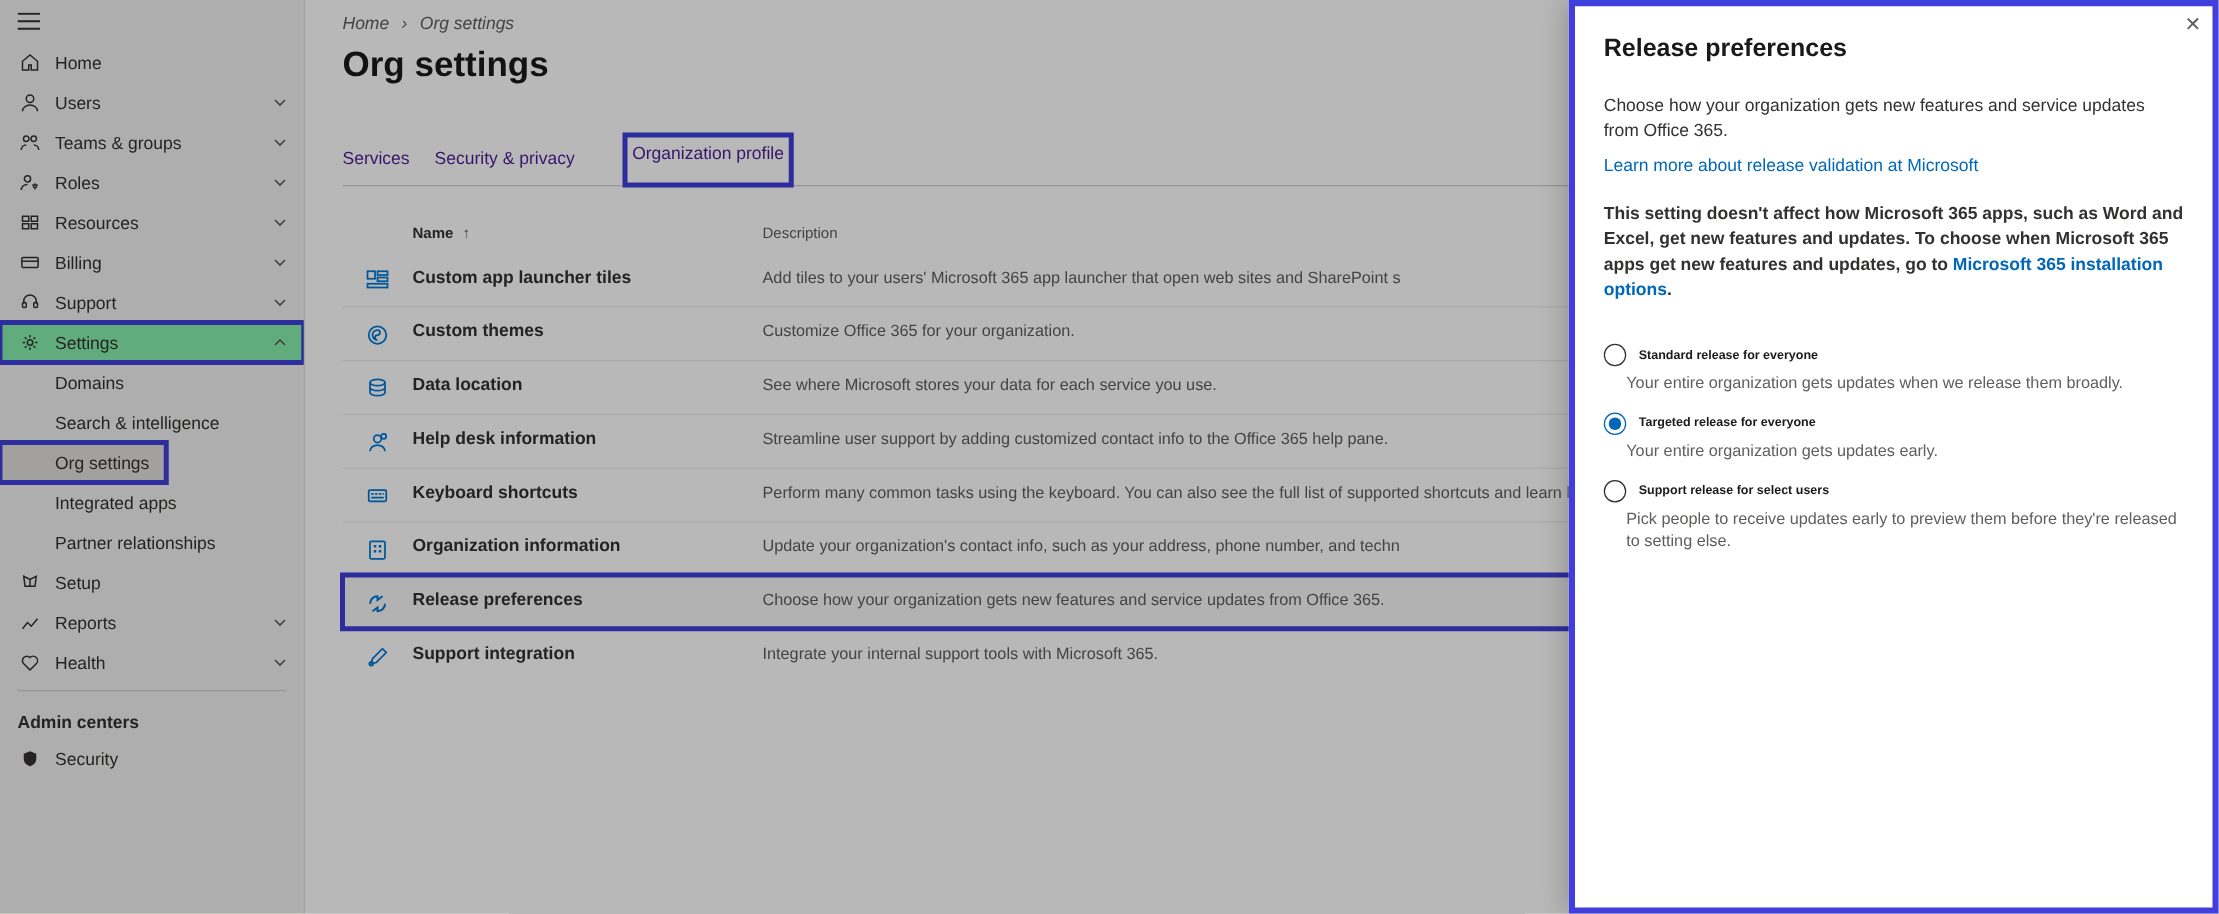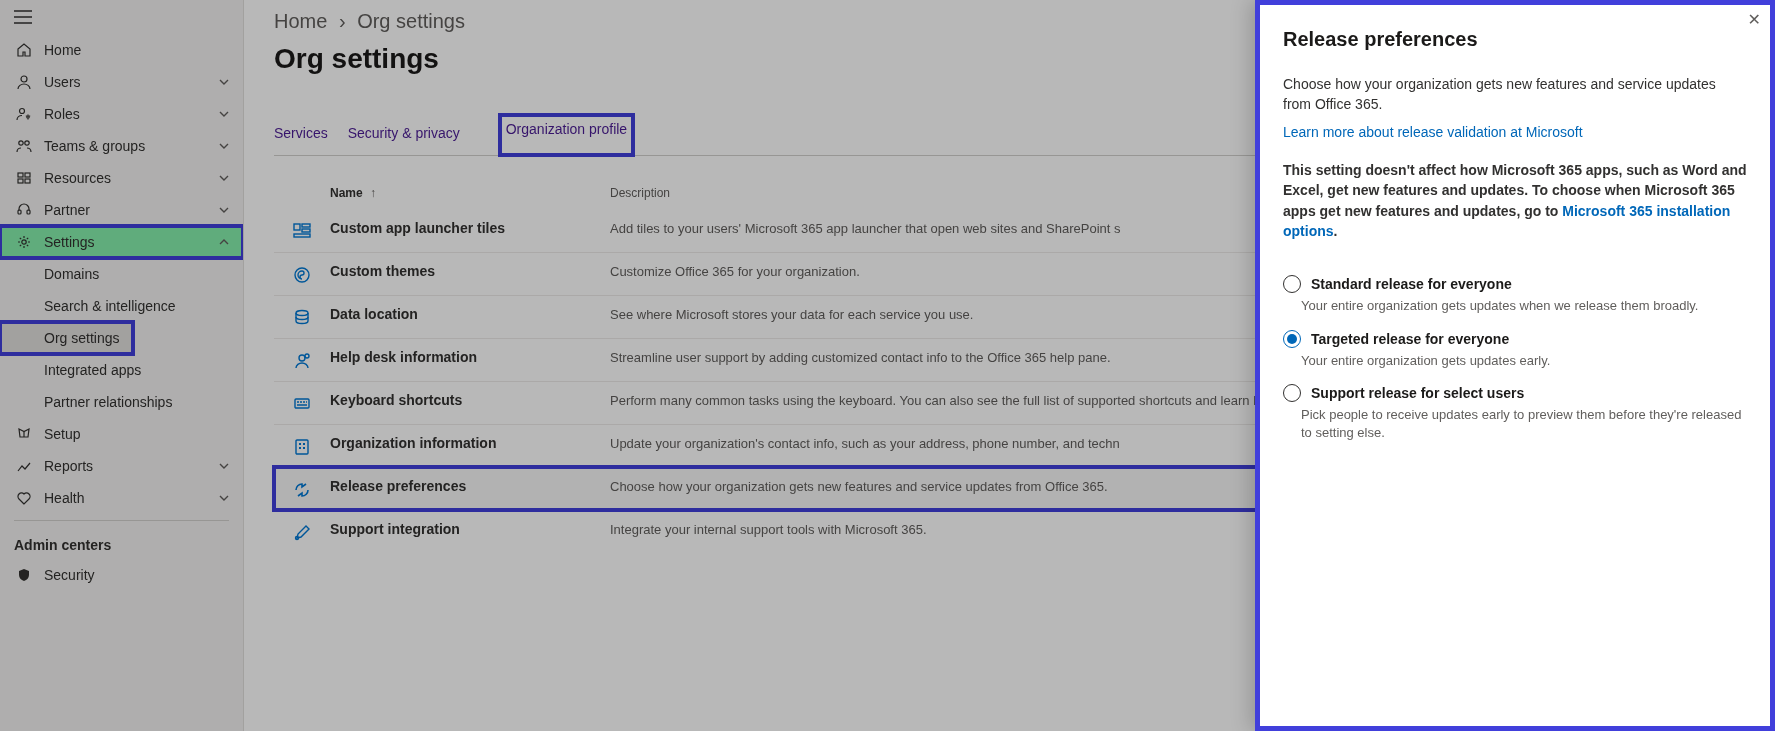--- a/index.html
+++ b/index.html
@@ -16,21 +16,21 @@
 .nav-item .nav-label { flex: 1; }
 .nav-item .nav-chev { color: #605e5c; font-size: 12px; }
 .nav-sub { padding-left: 44px; }
 .nav-sep { border-top: 1px solid #d2d0ce; margin: 6px 14px; }
 .nav-heading { padding: 10px 14px 6px; font-weight: 600; color: #323130; }
 
 .hl { outline: 4px solid #413fdb; outline-offset: -2px; position: relative; }
 
 
 .main { flex: 1; padding: 10px 30px; overflow: hidden; }
-.breadcrumb { color: #605e5c; font-size: 20px; margin-bottom: 10px; }
+.breadcrumb { color: #605e5c; font-size: 14px; margin-bottom: 10px; font-style: italic; }
 .breadcrumb a { color: #605e5c; text-decoration: none; }
 .breadcrumb .sep { margin: 0 6px; }
 .page-title { font-size: 28px; font-weight: 600; margin-bottom: 40px; color: #1b1a19; }
 .tabs { display: flex; gap: 20px; border-bottom: 1px solid #d2d0ce; margin-bottom: 20px; }
 .tab { padding: 10px 0 14px; color: #4c1d95; font-size: 14px; cursor: pointer; }
 .tab.active { font-weight: 400; margin-left: 20px; }
 .tab-hl { padding: 6px 6px 14px; }
 
 
 .table { width: 100%; }
@@ -54,21 +54,21 @@
 .panel-link { color: #0067b8; text-decoration: none; font-size: 14px; }
 .panel-sub { margin-top: 20px; font-size: 14px; color: #323130; line-height: 1.45; }
 .panel-sub b { font-weight: 600; }
 
 .radio-group { margin-top: 34px; }
 .radio-item { margin-bottom: 14px; }
 .radio-row { display: flex; align-items: center; gap: 10px; cursor: pointer; }
 .radio-circle { width: 18px; height: 18px; border: 1px solid #323130; border-radius: 50%; display: inline-flex; align-items: center; justify-content: center; flex-shrink: 0; }
 .radio-circle.checked { border-color: #0067b8; }
 .radio-dot { width: 10px; height: 10px; background: #0067b8; border-radius: 50%; }
-.radio-label { font-weight: 600; font-size: 14px; }
+.radio-label { font-weight: 600; font-size: 10px; }
 .radio-desc { margin-left: 18px; color: #605e5c; font-size: 13px; margin-top: 4px; line-height: 1.4; }
 
 svg { display: block; }
 </style>
 </head>
 <body>
 
 <div class="app">
 
   <nav class="sidebar">
@@ -96,73 +96,87 @@
           <span class="nav-label">Users</span>
           <span class="nav-chev">
             <svg width="10" height="10" viewBox="0 0 10 10">
               <path d="M1 3l4 4 4-4" fill="none" stroke="#605e5c" stroke-width="1.4"></path>
             </svg>
           </span>
         </li>
         <li class="nav-item">
           <span class="nav-icon">
             <svg width="16" height="16" viewBox="0 0 16 16">
+              <circle cx="5" cy="5" r="2.2" fill="none" stroke="#323130" stroke-width="1.2"></circle>
+              <circle cx="11" cy="5" r="2.2" fill="none" stroke="#323130" stroke-width="1.2"></circle>
+              <path d="M1 14c0-2.5 2-4 4-4M15 14c0-2.5-2-4-4-4" fill="none" stroke="#323130" stroke-width="1.2"></path>
+            </svg>
+          </span>
+          <span class="nav-label">Teams &amp; groups</span>
+          <span class="nav-chev">
+            <svg width="10" height="10" viewBox="0 0 10 10">
+              <path d="M1 3l4 4 4-4" fill="none" stroke="#605e5c" stroke-width="1.4"></path>
+            </svg>
+          </span>
+        </li>
+        <li class="nav-item">
+          <span class="nav-icon">
+            <svg width="16" height="16" viewBox="0 0 16 16">
               <circle cx="6" cy="5" r="2.5" fill="none" stroke="#323130" stroke-width="1.2"></circle>
               <path d="M1 14c0-2.5 2.2-4.5 5-4.5" fill="none" stroke="#323130" stroke-width="1.2"></path>
               <circle cx="12" cy="11" r="1.2" fill="none" stroke="#323130" stroke-width="1.2"></circle>
               <path d="M12 8.5v1M12 12.5v1M9.8 10h1M13.2 10h1" stroke="#323130" stroke-width="1.2"></path>
             </svg>
           </span>
           <span class="nav-label">Roles</span>
           <span class="nav-chev">
             <svg width="10" height="10" viewBox="0 0 10 10">
               <path d="M1 3l4 4 4-4" fill="none" stroke="#605e5c" stroke-width="1.4"></path>
             </svg>
           </span>
         </li>
         <li class="nav-item">
           <span class="nav-icon">
             <svg width="16" height="16" viewBox="0 0 16 16">
-              <circle cx="5" cy="5" r="2.2" fill="none" stroke="#323130" stroke-width="1.2"></circle>
-              <circle cx="11" cy="5" r="2.2" fill="none" stroke="#323130" stroke-width="1.2"></circle>
-              <path d="M1 14c0-2.5 2-4 4-4M15 14c0-2.5-2-4-4-4" fill="none" stroke="#323130" stroke-width="1.2"></path>
-            </svg>
-          </span>
-          <span class="nav-label">Teams &amp; groups</span>
-          <span class="nav-chev">
-            <svg width="10" height="10" viewBox="0 0 10 10">
-              <path d="M1 3l4 4 4-4" fill="none" stroke="#605e5c" stroke-width="1.4"></path>
-            </svg>
-          </span>
-        </li>
-        <li class="nav-item">
-          <span class="nav-icon">
-            <svg width="16" height="16" viewBox="0 0 16 16">
               <rect x="2" y="3" width="5" height="4" fill="none" stroke="#323130" stroke-width="1.2"></rect>
               <rect x="9" y="3" width="5" height="4" fill="none" stroke="#323130" stroke-width="1.2"></rect>
               <rect x="2" y="9" width="5" height="4" fill="none" stroke="#323130" stroke-width="1.2"></rect>
               <rect x="9" y="9" width="5" height="4" fill="none" stroke="#323130" stroke-width="1.2"></rect>
             </svg>
           </span>
           <span class="nav-label">Resources</span>
           <span class="nav-chev">
             <svg width="10" height="10" viewBox="0 0 10 10">
               <path d="M1 3l4 4 4-4" fill="none" stroke="#605e5c" stroke-width="1.4"></path>
             </svg>
           </span>
         </li>
         <li class="nav-item">
           <span class="nav-icon">
             <svg width="16" height="16" viewBox="0 0 16 16">
+              <rect x="1.5" y="4" width="13" height="8" rx="1" fill="none" stroke="#323130" stroke-width="1.2"></rect>
+              <path d="M1.5 7h13" stroke="#323130" stroke-width="1.2"></path>
+            </svg>
+          </span>
+          <span class="nav-label">Billing</span>
+          <span class="nav-chev">
+            <svg width="10" height="10" viewBox="0 0 10 10">
+              <path d="M1 3l4 4 4-4" fill="none" stroke="#605e5c" stroke-width="1.4"></path>
+            </svg>
+          </span>
+        </li>
+        <li class="nav-item">
+          <span class="nav-icon">
+            <svg width="16" height="16" viewBox="0 0 16 16">
               <path d="M3 9V7a5 5 0 0110 0v2" fill="none" stroke="#323130" stroke-width="1.2"></path>
               <rect x="2" y="8" width="3" height="4" rx="1" fill="none" stroke="#323130" stroke-width="1.2"></rect>
               <rect x="11" y="8" width="3" height="4" rx="1" fill="none" stroke="#323130" stroke-width="1.2"></rect>
             </svg>
           </span>
-          <span class="nav-label">Partner</span>
+          <span class="nav-label">Support</span>
           <span class="nav-chev">
             <svg width="10" height="10" viewBox="0 0 10 10">
               <path d="M1 3l4 4 4-4" fill="none" stroke="#605e5c" stroke-width="1.4"></path>
             </svg>
           </span>
         </li>
         <li class="nav-item hl" style="background: #86efac;">
           <span class="nav-icon">
             <svg width="16" height="16" viewBox="0 0 16 16">
               <circle cx="8" cy="8" r="2.2" fill="none" stroke="#323130" stroke-width="1.2"></circle>

